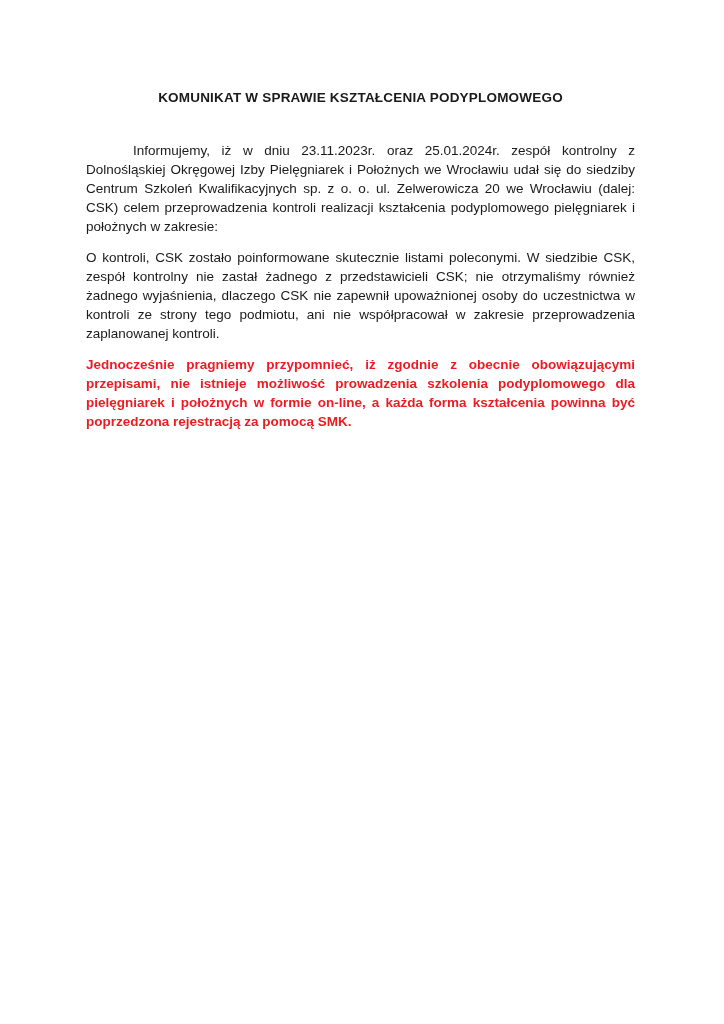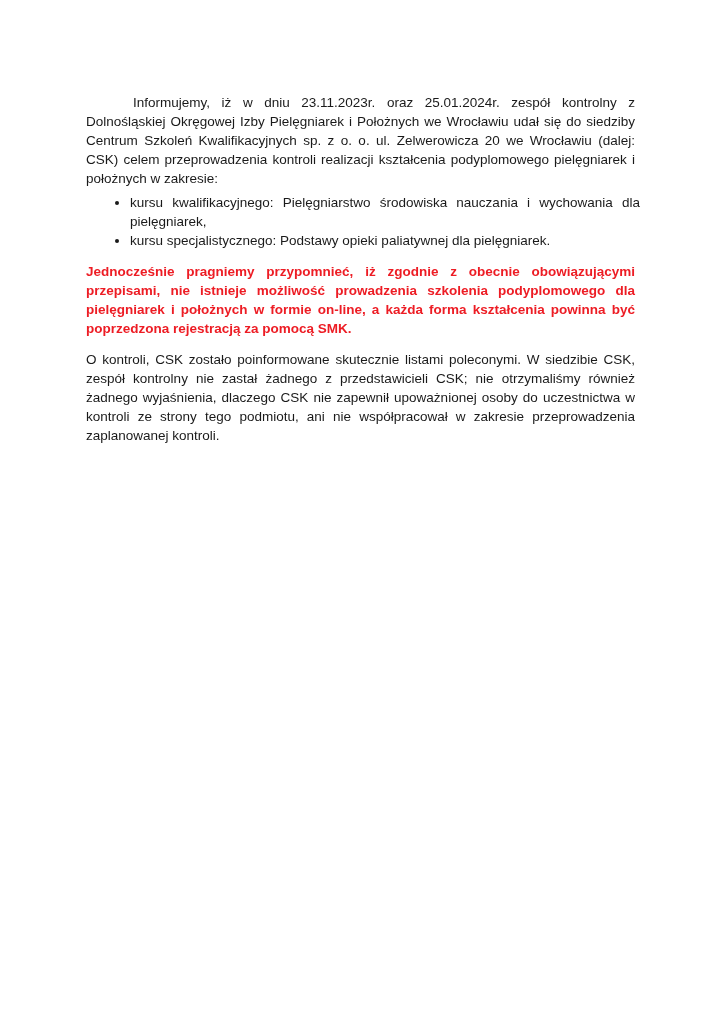--- a/index.html
+++ b/index.html
@@ -55,26 +55,23 @@
     color: var(--accent-red, #ed1c24);
     font-weight: bold;
   }
 </style>
 </head>
 <body>
 
 <div class="page">
   <div class="content">
 
+    <h1 class="doc-title">KOMUNIKAT W SPRAWIE KSZTAŁCENIA PODYPLOMOWEGO</h1>
 
     <p class="para indent-first">Informujemy, iż w dniu 23.11.2023r. oraz 25.01.2024r.  zespół kontrolny z Dolnośląskiej Okręgowej Izby Pielęgniarek i Położnych we Wrocławiu udał się do siedziby Centrum Szkoleń Kwalifikacyjnych sp. z o. o. ul. Zelwerowicza 20 we Wrocławiu (dalej: CSK) celem przeprowadzenia kontroli realizacji kształcenia podyplomowego pielęgniarek i położnych w zakresie:</p>
 
-    <ul class="course-list">
-      <li>kursu kwalifikacyjnego: Pielęgniarstwo  środowiska nauczania i wychowania dla pielęgniarek,</li>
-      <li>kursu specjalistycznego: Podstawy opieki paliatywnej dla pielęgniarek.</li>
-    </ul>
+
+    <p class="para spaced">O kontroli, CSK zostało poinformowane skutecznie listami poleconymi. W siedzibie CSK, zespół kontrolny nie zastał żadnego z przedstawicieli CSK; nie otrzymaliśmy również żadnego wyjaśnienia, dlaczego CSK nie zapewnił upoważnionej osoby do uczestnictwa w kontroli ze strony tego podmiotu, ani nie współpracował w zakresie przeprowadzenia zaplanowanej kontroli.</p>
 
     <p class="para spaced red-notice">Jednocześnie pragniemy przypomnieć, iż zgodnie z obecnie obowiązującymi przepisami, nie istnieje możliwość prowadzenia szkolenia podyplomowego dla pielęgniarek i położnych w formie on-line, a każda forma kształcenia powinna być poprzedzona rejestracją za pomocą SMK.</p>
-
-    <p class="para spaced">O kontroli, CSK zostało poinformowane skutecznie listami poleconymi. W siedzibie CSK, zespół kontrolny nie zastał żadnego z przedstawicieli CSK; nie otrzymaliśmy również żadnego wyjaśnienia, dlaczego CSK nie zapewnił upoważnionej osoby do uczestnictwa w kontroli ze strony tego podmiotu, ani nie współpracował w zakresie przeprowadzenia zaplanowanej kontroli.</p>
 
   </div>
 </div>
 
 </body></html>

